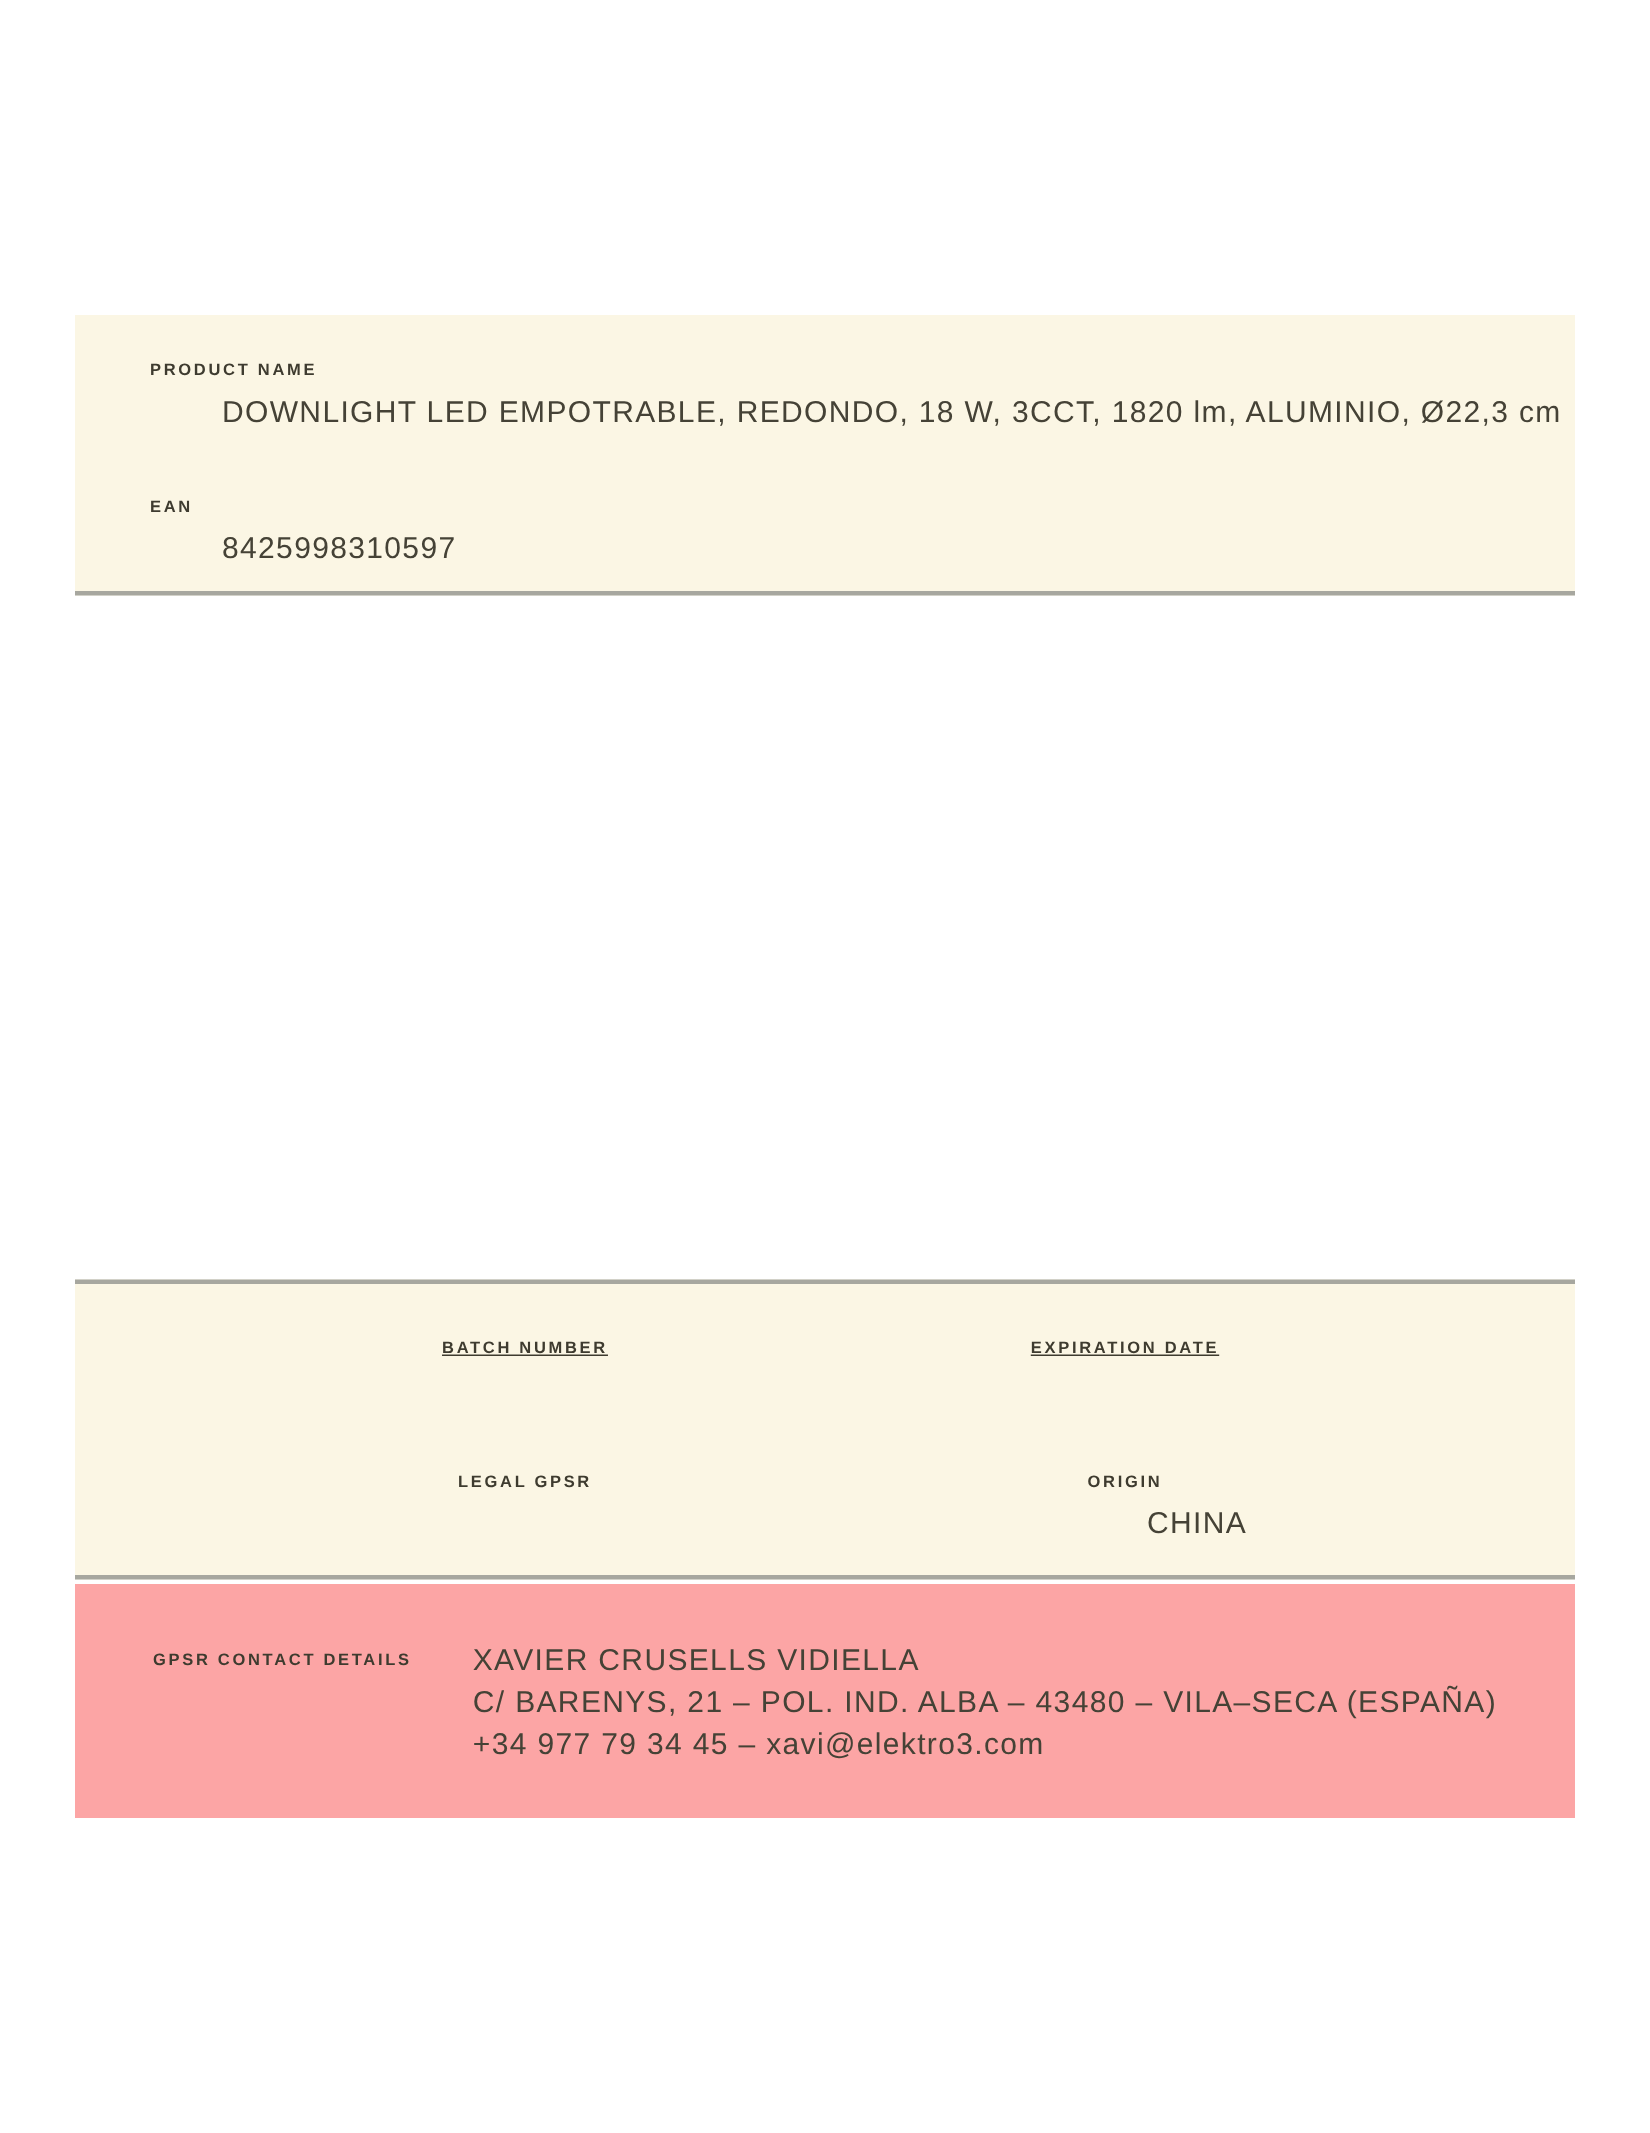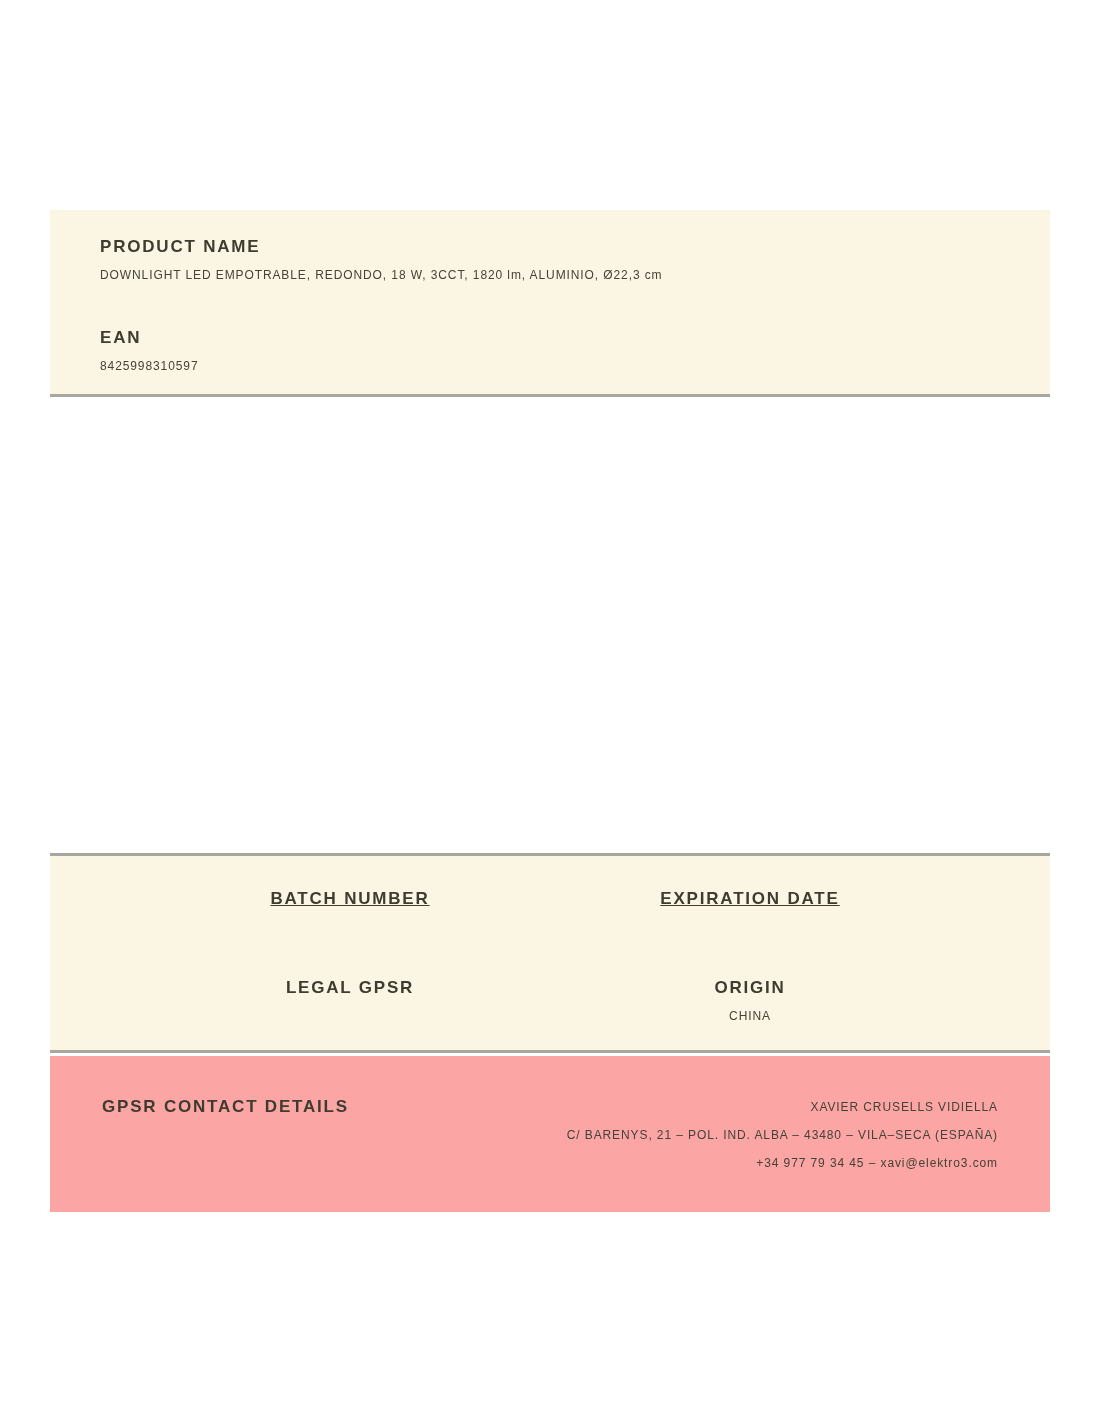--- a/index.html
+++ b/index.html
@@ -29,32 +29,33 @@
     border-top: 3px solid #a7a79f;
     border-bottom: 3px solid #a7a79f;
   }
   .gpsr-panel {
     top: 1056px;
     height: 156px;
     background: #fca5a5;
   }
   .label {
     font-weight: bold;
-    font-size: 17px;
+    font-size: 11px;
     letter-spacing: 1.8px;
     line-height: 20px;
     color: #3e3b2f;
     white-space: nowrap;
   }
   .value {
-    font-size: 12px;
+    font-size: 20px;
     letter-spacing: 0.9px;
     line-height: 20px;
     color: #454236;
     white-space: nowrap;
+    margin-left: 48px;
   }
   .abs { position: absolute; }
 
   
   .pp-label1 { top: 27px;  left: 50px; }
   .pp-value1 { top: 55px;  left: 50px; }
   .pp-label2 { top: 118px; left: 50px; }
   .pp-value2 { top: 146px; left: 50px; }
 
   
@@ -62,21 +63,20 @@
   .col-right { left: 500px; width: 400px; text-align: center; }
   .row-head  { top: 33px; text-decoration: underline; }
   .row-label { top: 122px; }
   .row-value { top: 150px; }
 
   
   .gpsr-label { top: 41px; left: 52px; }
   .gpsr-right {
     top: 41px;
     right: 52px;
-    text-align: right;
   }
   .gpsr-right .value { display: block; margin-bottom: 8px; }
 </style>
 </head>
 <body>
 
 <section class="panel product-panel">
   <div class="abs pp-label1 label">PRODUCT NAME</div>
   <div class="abs pp-value1 value">DOWNLIGHT LED EMPOTRABLE, REDONDO, 18 W, 3CCT, 1820 lm, ALUMINIO, Ø22,3 cm</div>
   <div class="abs pp-label2 label">EAN</div>

